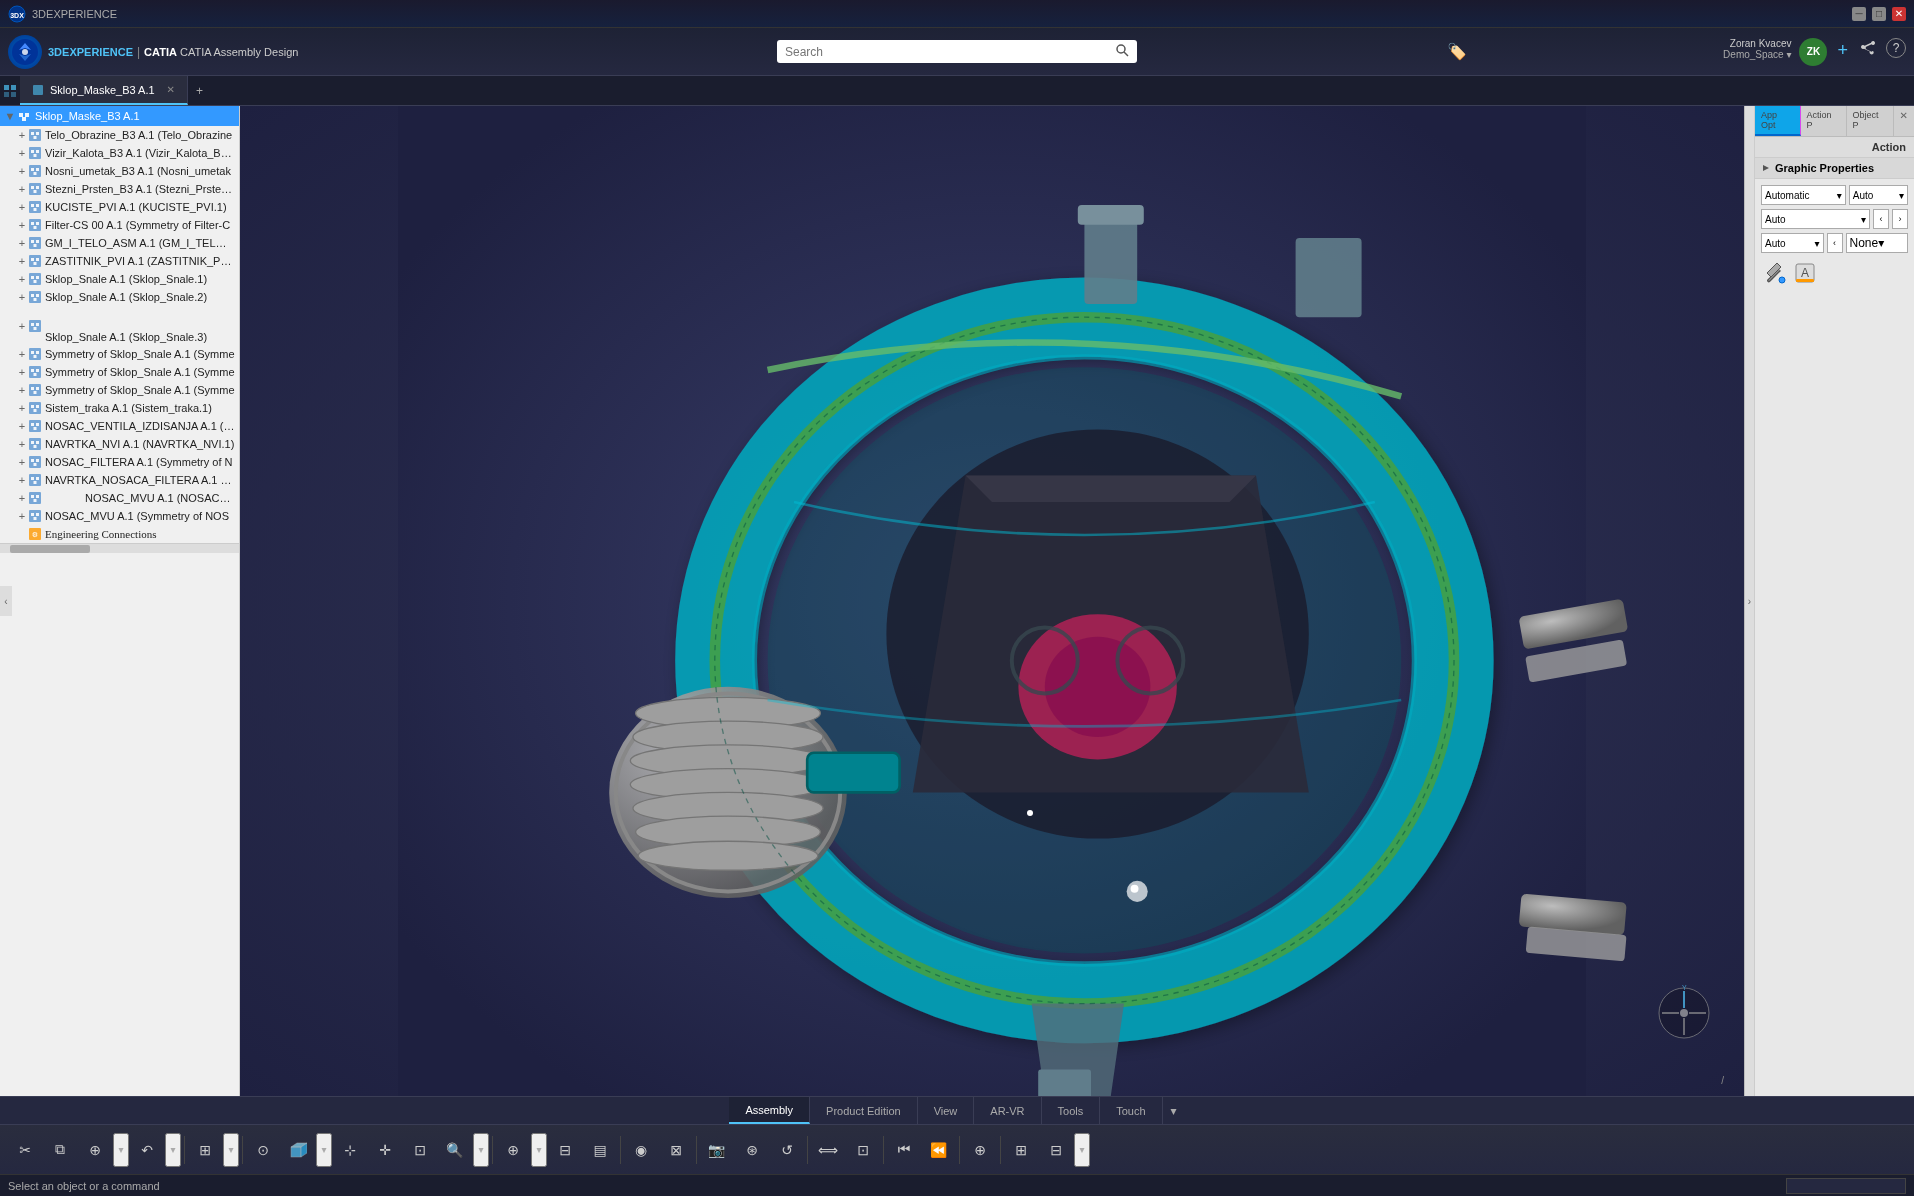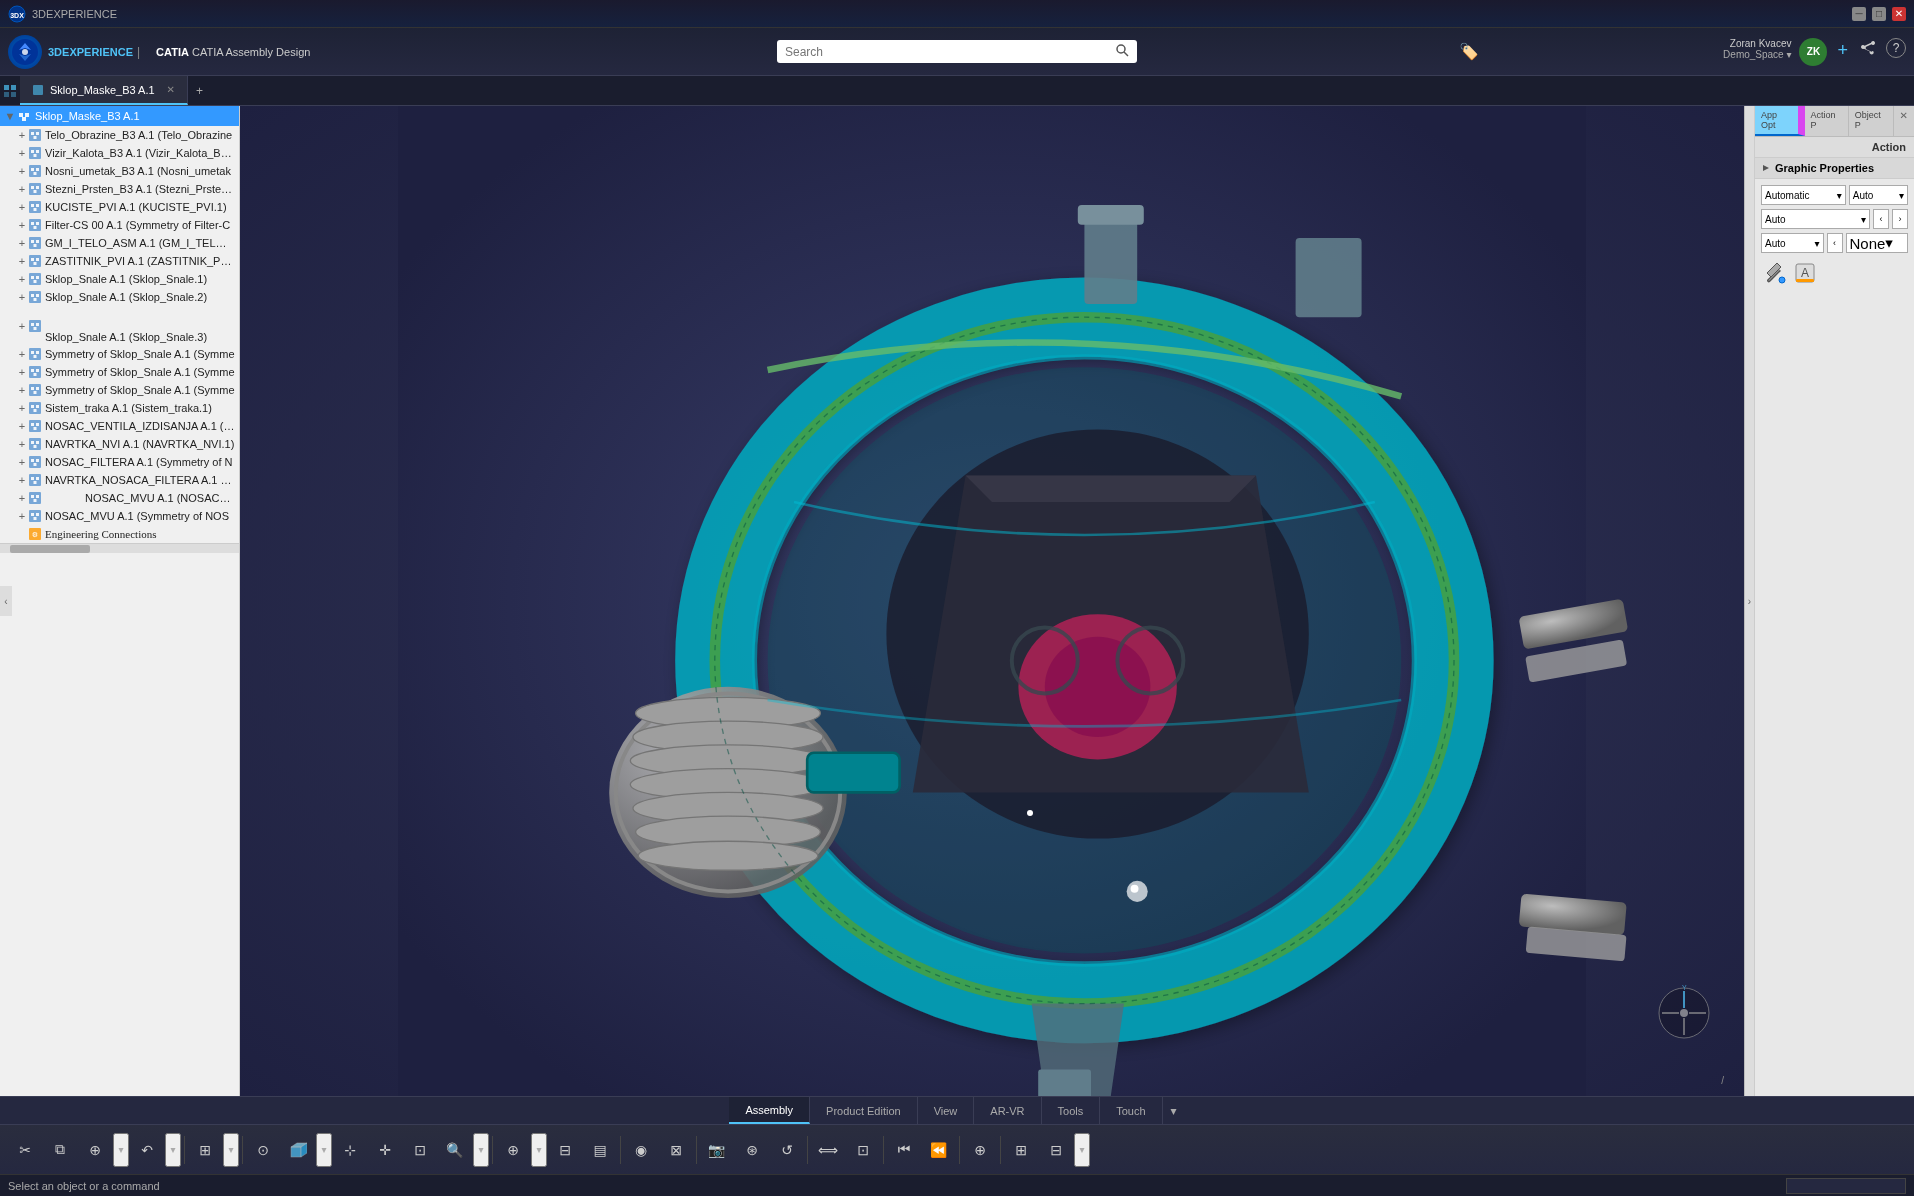--- a/index.html
+++ b/index.html
@@ -195,21 +195,21 @@
       <svg width="28" height="28" viewBox="0 0 28 28">
         <circle cx="14" cy="14" r="13" fill="#003399"></circle>
         <path d="M14 5 L20 12 L14 10 L8 12 Z" fill="#4488ff"></path>
         <path d="M14 23 L8 16 L14 18 L20 16 Z" fill="#2266cc"></path>
         <circle cx="14" cy="14" r="3" fill="white" opacity="0.8"></circle>
       </svg>
     </div>
     <div style="display:flex; align-items:center; gap:4px;">
       <span style="color:#4fc3f7; font-size:11px; font-weight:bold;">3DEXPERIENCE</span>
       <span style="color:#888;">|</span>
-      <span style="color:#ccc; font-size:11px;margin-left:12px;">
+      <span style="color:#ccc; font-size:11px;">
         <span style="color:#fff; font-weight:bold;">CATIA</span>
         <span style="color:#ccc;">CATIA Assembly Design</span>
       </span>
     </div>
   </div>
 
   <div class="search-area">
     <input type="text" style="border: none; outline: none; width: 100%; font-size: 12px; color: #3b82f6;" placeholder="Search">
     <button class="search-icon-btn">
       <svg width="14" height="14" viewBox="0 0 14 14" fill="none">
@@ -602,21 +602,21 @@
     </div>
 
     <div style="position:absolute; bottom:10px; right:20px; color:#888; font-size:10px;">/</div>
   </div>
 
   <div class="collapse-handle-right" style="width:10px; background:#ddd; cursor:pointer; display:flex; align-items:center; justify-content:center; border-left:1px solid #bbb; color:#666; font-size:10px;">›</div>
 
   <div id="right-panel" style="width:160px; background:#e8e8e8; border-left:1px solid #ccc; font-size:11px; overflow:hidden;">
 
     <div class="right-panel-tabs" style="display:flex; background:#d0d0d0; border-bottom:1px solid #bbb;">
-      <div class="rp-tab active" style="padding:4px 6px; font-size:9px; cursor:pointer; color:#444; border-right:7px solid #d946ef; background:#7dd3fc;">App Opt</div>
+      <div class="rp-tab active" style="padding:4px 6px; font-size:9px; cursor:pointer; color:#444; border-right:1px solid #d946ef; background:#0ea5e9;">App Opt</div>
       <div class="rp-tab" style="padding:4px 6px; font-size:9px; cursor:pointer; color:#444; border-right:1px solid #bbb;">Action P</div>
       <div class="rp-tab" style="padding:4px 6px; font-size:9px; cursor:pointer; color:#444; border-right:1px solid #bbb;">Object P</div>
 
       <div style="padding:4px 6px; cursor:pointer; color:#666; margin-left:auto; font-size:10px;">✕</div>
     </div>
 
     <div style="padding: 4px 8px; font-size:11px; font-weight:bold; color:#333; border-bottom:1px solid #ccc; background:#ddd; display:flex; justify-content:flex-end;">
       <span>Action</span>
     </div>
 
@@ -648,21 +648,21 @@
         <button style="height:20px; width:16px; border:1px solid #aaa; background:white; cursor:pointer; font-size:9px; padding:0;">‹</button>
         <button style="height:20px; width:16px; border:1px solid #aaa; background:white; cursor:pointer; font-size:9px; padding:0;">›</button>
       </div>
 
       <div class="prop-row" style="display:flex; gap:3px; align-items:center;">
         <div class="prop-dropdown" style="height:20px; font-size:10px; border:1px solid #aaa; background:white; padding:0 3px; cursor:pointer; display:flex; align-items:center; justify-content:space-between; flex:1;">
           <span>Auto</span>
             <span>▾</span>
         </div>
         <button style="height:20px; width:16px; border:1px solid #aaa; background:white; cursor:pointer; font-size:9px; padding:0;">‹</button>
-        <div class="prop-dropdown" style="height:20px; font-size:15px; border:1px solid #aaa; background:white; padding:0 3px; cursor:pointer; display:flex; align-items:center; justify-content:flex-start; flex:1;">
+        <div class="prop-dropdown" style="height:20px; font-size:12px; border:1px solid #aaa; background:white; padding:0 3px; cursor:pointer; display:flex; align-items:center; justify-content:flex-start; flex:1;">
           <span>None</span>
             <span>▾</span>
         </div>
       </div>
 
       <div class="prop-icon-row" style="display:flex; gap:6px; padding:4px 2px; align-items:center;">
 
         <div style="cursor:pointer;">
           <svg width="24" height="24" viewBox="0 0 24 24">
             <path d="M16 8L8 16l-3 3a1 1 0 001.4 1.4l3-3 8-8" stroke="#555" stroke-width="1.5" fill="none"></path>

